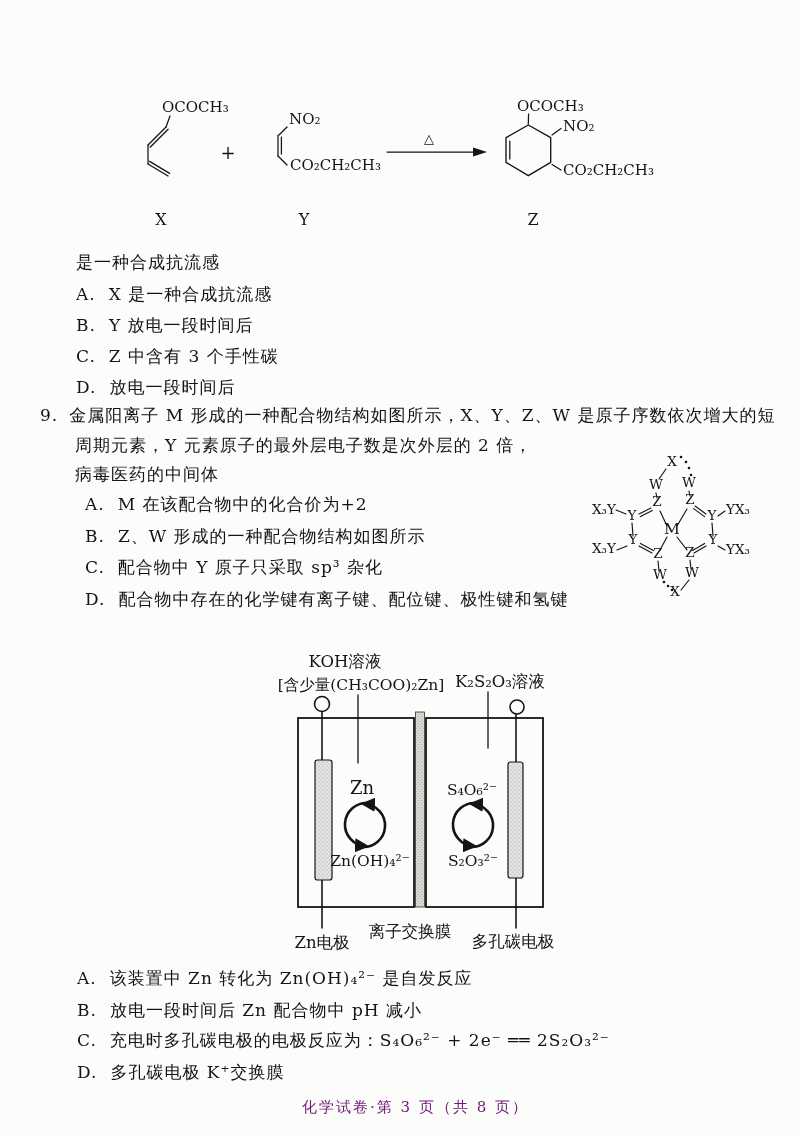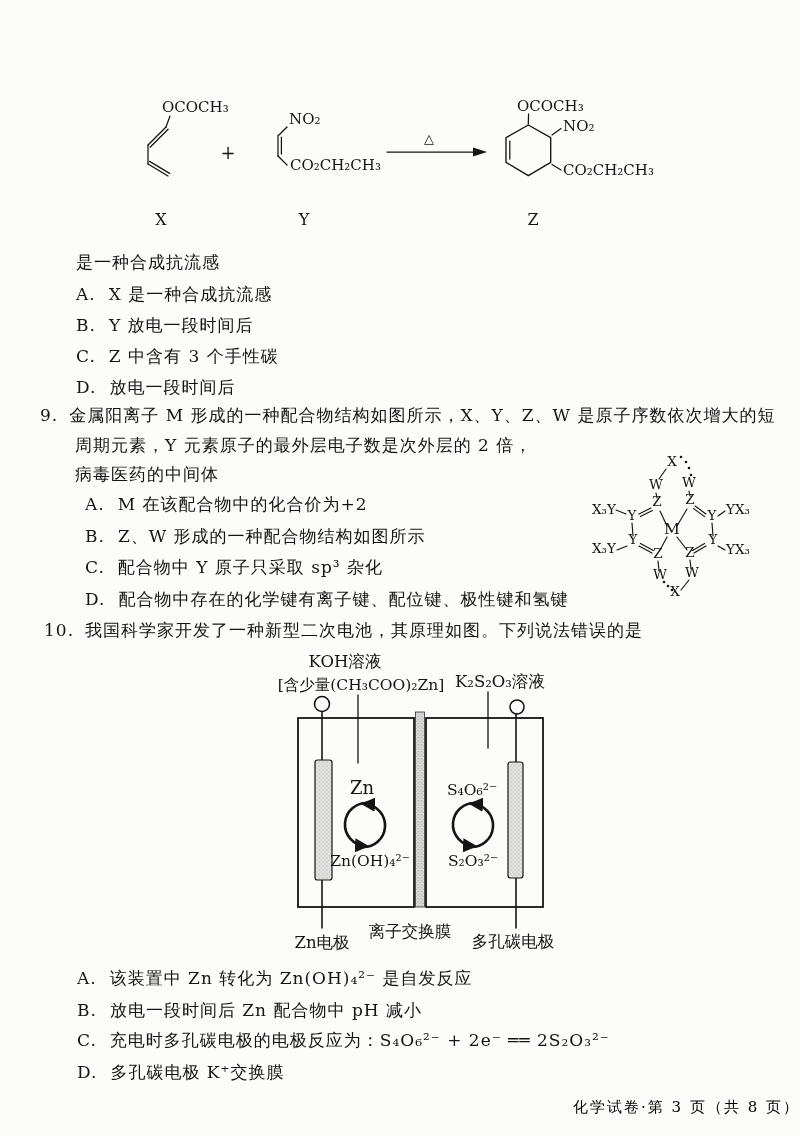--- a/index.html
+++ b/index.html
@@ -4,21 +4,21 @@
 <style>
   html,body{margin:0;padding:0;background:#e8e8e8;}
   .page{
     position:relative;width:800px;height:1136px;background:#fcfcfb;
     font-family:"DejaVu Serif","Liberation Serif",serif;color:#141414;
     overflow:hidden;margin:0 auto;
   }
   .line{position:absolute;white-space:nowrap;font-size:17px;line-height:21px;letter-spacing:1px;}
   .qnum{margin-right:11px;}
   .olab{margin-right:13px;}
-  .footer{position:absolute;left:0;right:0;text-align:right;font-size:15px;letter-spacing:2px;color:#000000;padding-left:31px;}
+  .footer{position:absolute;left:0;right:0;text-align:center;font-size:15px;letter-spacing:2px;color:#701a75;padding-left:31px;}
   svg{position:absolute;overflow:visible;}
   svg text{font-family:"DejaVu Serif","Liberation Serif",serif;fill:#141414;font-size:15px;}
   svg .nm{font-size:16px;}
   svg .plus{font-size:18px;}
   svg .cond{font-size:13px;}
   svg line, svg polyline{stroke:#141414;stroke-width:1.25;stroke-linecap:round;}
   svg .ring{fill:none;stroke:#141414;stroke-width:1.35;stroke-linejoin:round;}
   svg .head{fill:#141414;stroke:none;}
   .cx text{font-size:13.5px;text-anchor:middle;}
   .cx text.st{text-anchor:start;}
@@ -173,23 +173,20 @@
       <text x="4" y="105" class="st">X₃Y</text>
       <text x="138" y="106" class="st">YX₃</text>
       <text x="70" y="110">Z</text>
       <text x="102" y="109">Z</text>
       <text x="72" y="131">W</text>
       <text x="104" y="129">W</text>
       <text x="87" y="148">X</text>
     </g>
   </svg>
 
-  <div class="line" style="left:44px;top:620px">
-    <span class="qnum">10.</span><span>我国科学家开发了一种新型二次电池，其原理如图。下列说法错误的是</span>
-  </div>
 
   <svg class="bat" style="left:270px;top:645px" width="300" height="312" viewBox="0 0 300 312">
     <defs>
       <pattern id="stip" width="4" height="4" patternUnits="userSpaceOnUse">
         <rect width="4" height="4" fill="#e3e3e1"></rect>
         <circle cx="1" cy="1" r="0.55" fill="#9a9a98"></circle>
         <circle cx="3" cy="3" r="0.55" fill="#b0b0ae"></circle>
       </pattern>
       <pattern id="memb" width="3.5" height="3.5" patternUnits="userSpaceOnUse">
         <rect width="3.5" height="3.5" fill="#dedcd8"></rect>

